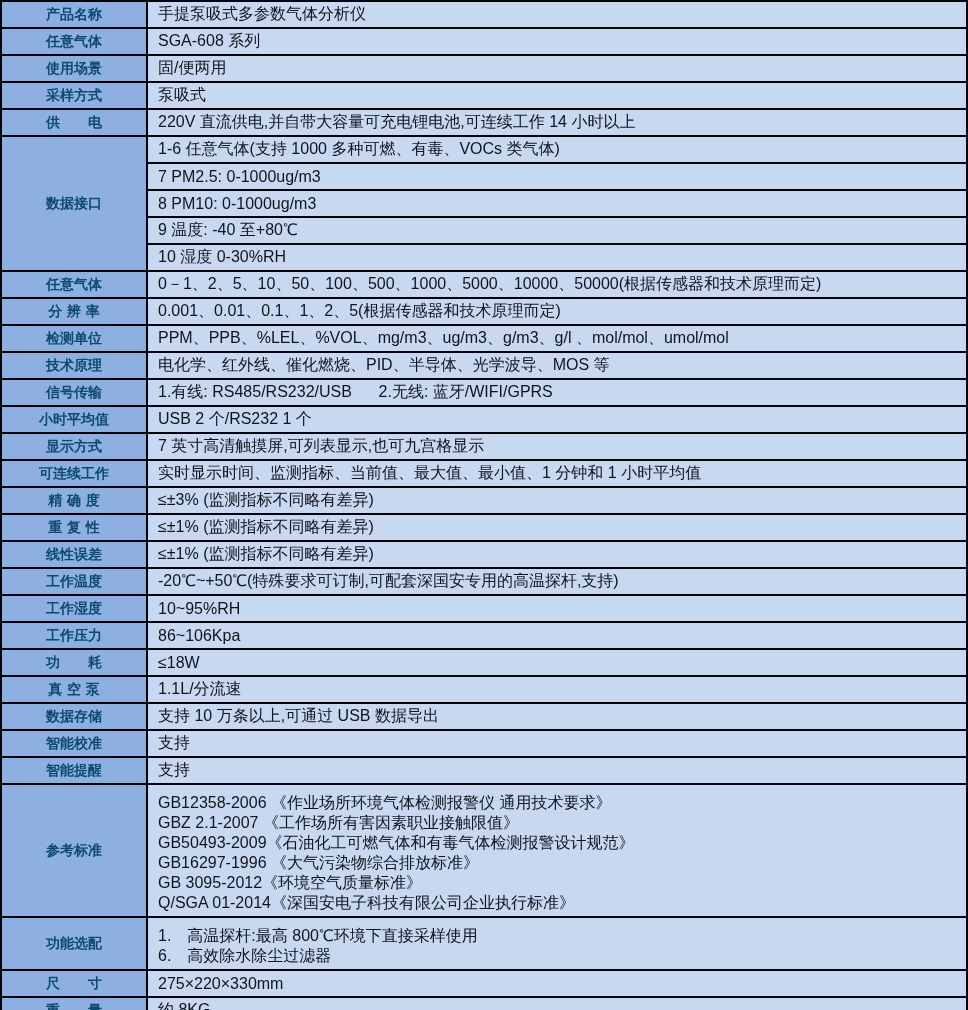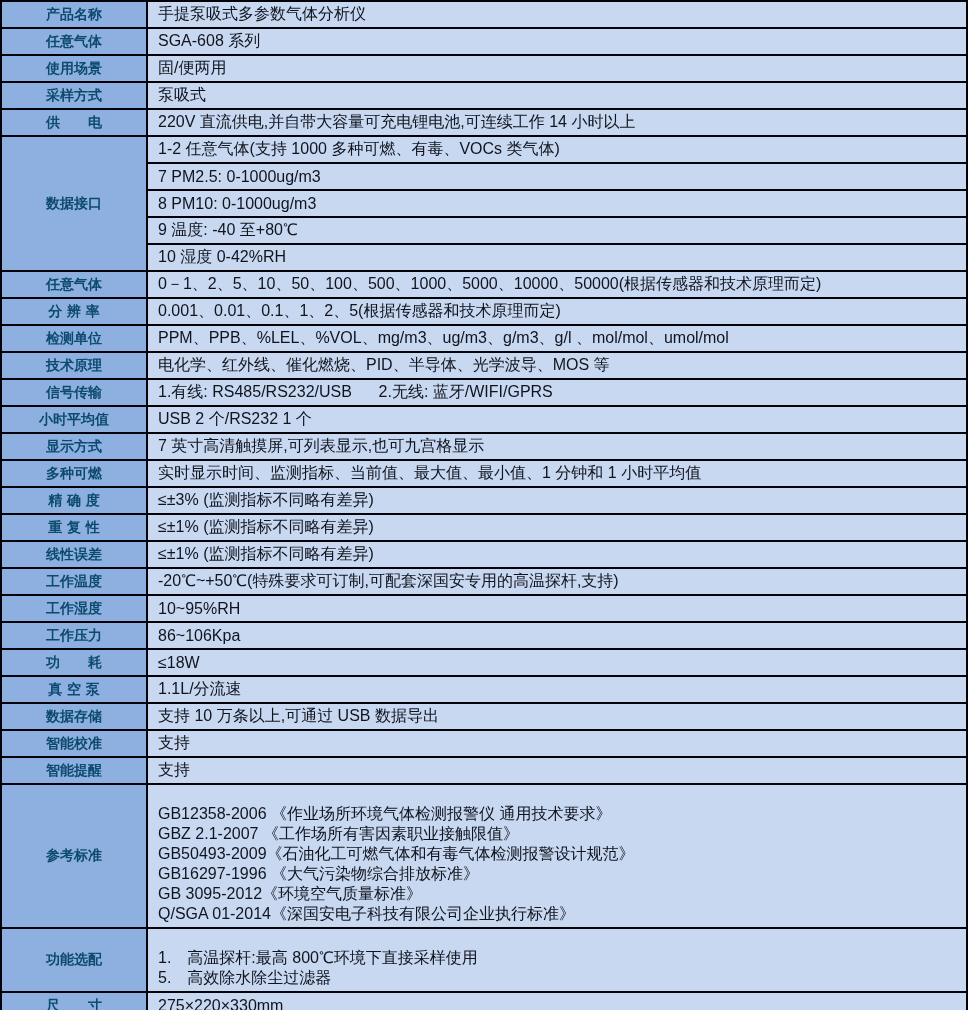--- a/index.html
+++ b/index.html
@@ -40,21 +40,21 @@
     font-size:16px;
     padding:1px 8px 1px 10px;
     font-family:Liberation Sans, sans-serif;
     white-space:pre-wrap;
   }
   tr.std{height:27px;}
   td.value .line{
     line-height:20px;
     white-space:pre-wrap;
   }
-  td.value.multi{padding-top:19px;padding-bottom:3px;}
+  td.value.multi{padding-top:8px;padding-bottom:3px;}
 </style>
 </head>
 <body>
 
 <table class="spec">
   <tbody>
       <tr class="std">
         <td class="label" rowspan="1">产品名称</td>
         <td class="value">手提泵吸式多参数气体分析仪</td>
       </tr>
@@ -69,33 +69,33 @@
       <tr class="std">
         <td class="label" rowspan="1">采样方式</td>
         <td class="value">泵吸式</td>
       </tr>
       <tr class="std">
         <td class="label" rowspan="1">供　　电</td>
         <td class="value">220V 直流供电,并自带大容量可充电锂电池,可连续工作 14 小时以上</td>
       </tr>
       <tr class="std">
         <td class="label" rowspan="5">数据接口</td>
-        <td class="value">1-2 任意气体(支持 1000 多种可燃、有毒、VOCs 类气体)</td>
+        <td class="value">1-6 任意气体(支持 1000 多种可燃、有毒、VOCs 类气体)</td>
       </tr>
       <tr class="std">
         <td class="value">7 PM2.5: 0-1000ug/m3</td>
       </tr>
       <tr class="std">
         <td class="value">8 PM10: 0-1000ug/m3</td>
       </tr>
       <tr class="std">
         <td class="value">9 温度: -40 至+80℃</td>
       </tr>
       <tr class="std">
-        <td class="value">10 湿度 0-42%RH</td>
+        <td class="value">10 湿度 0-30%RH</td>
       </tr>
       <tr class="std">
         <td class="label" rowspan="1">任意气体</td>
         <td class="value">0－1、2、5、10、50、100、500、1000、5000、10000、50000(根据传感器和技术原理而定)</td>
       </tr>
       <tr class="std">
         <td class="label" rowspan="1">分 辨 率</td>
         <td class="value">0.001、0.01、0.1、1、2、5(根据传感器和技术原理而定)</td>
       </tr>
       <tr class="std">
@@ -112,21 +112,21 @@
       </tr>
       <tr class="std">
         <td class="label" rowspan="1">小时平均值</td>
         <td class="value">USB 2 个/RS232 1 个</td>
       </tr>
       <tr class="std">
         <td class="label" rowspan="1">显示方式</td>
         <td class="value">7 英寸高清触摸屏,可列表显示,也可九宫格显示</td>
       </tr>
       <tr class="std">
-        <td class="label" rowspan="1">多种可燃</td>
+        <td class="label" rowspan="1">可连续工作</td>
         <td class="value">实时显示时间、监测指标、当前值、最大值、最小值、1 分钟和 1 小时平均值</td>
       </tr>
       <tr class="std">
         <td class="label" rowspan="1">精 确 度</td>
         <td class="value">≤±3% (监测指标不同略有差异)</td>
       </tr>
       <tr class="std">
         <td class="label" rowspan="1">重 复 性</td>
         <td class="value">≤±1% (监测指标不同略有差异)</td>
       </tr>
@@ -165,21 +165,21 @@
       <tr class="std">
         <td class="label" rowspan="1">智能提醒</td>
         <td class="value">支持</td>
       </tr>
       <tr>
         <td class="label" rowspan="1">参考标准</td>
         <td class="value multi"><div class="line">GB12358-2006 《作业场所环境气体检测报警仪 通用技术要求》</div><div class="line">GBZ 2.1-2007 《工作场所有害因素职业接触限值》</div><div class="line">GB50493-2009《石油化工可燃气体和有毒气体检测报警设计规范》</div><div class="line">GB16297-1996 《大气污染物综合排放标准》</div><div class="line">GB 3095-2012《环境空气质量标准》</div><div class="line">Q/SGA 01-2014《深国安电子科技有限公司企业执行标准》</div></td>
       </tr>
       <tr>
         <td class="label" rowspan="1">功能选配</td>
-        <td class="value multi"><div class="line">1.　高温探杆:最高 800℃环境下直接采样使用</div><div class="line">5.　高效除水除尘过滤器</div></td>
+        <td class="value multi"><div class="line">1.　高温探杆:最高 800℃环境下直接采样使用</div><div class="line">6.　高效除水除尘过滤器</div></td>
       </tr>
       <tr class="std">
         <td class="label" rowspan="1">尺　　寸</td>
         <td class="value">275×220×330mm</td>
       </tr>
       <tr class="std">
         <td class="label" rowspan="1">重　　量</td>
         <td class="value">约 8KG</td>
       </tr>
     </tbody>

